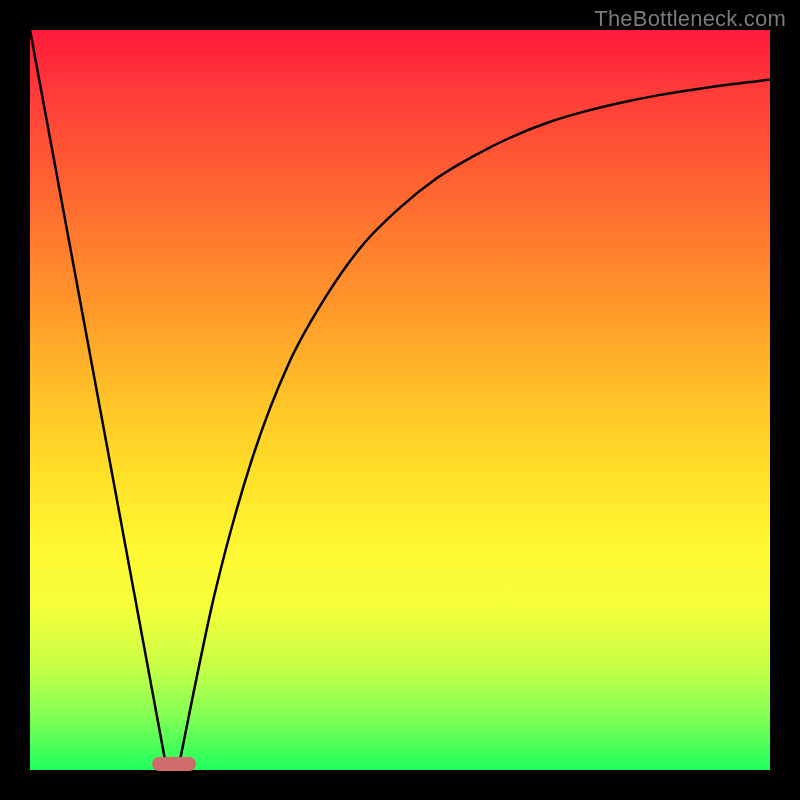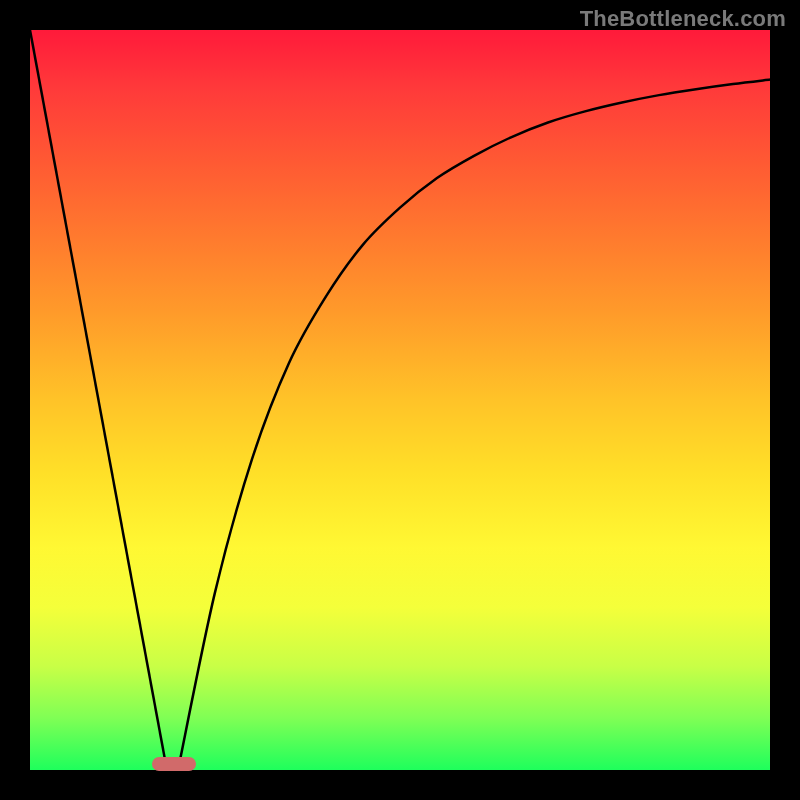--- a/index.html
+++ b/index.html
@@ -11,21 +11,20 @@
     overflow: hidden;
     font-family: Arial, Helvetica, sans-serif;
   }
   .frame {
     position: absolute;
     left: 0;
     top: 0;
     width: 800px;
     height: 800px;
     background: #000;
-    font-weight: bold;
   }
   .plot {
     position: absolute;
     left: 30px;
     top: 30px;
     width: 740px;
     height: 740px;
     
     background: linear-gradient(
       to bottom,

